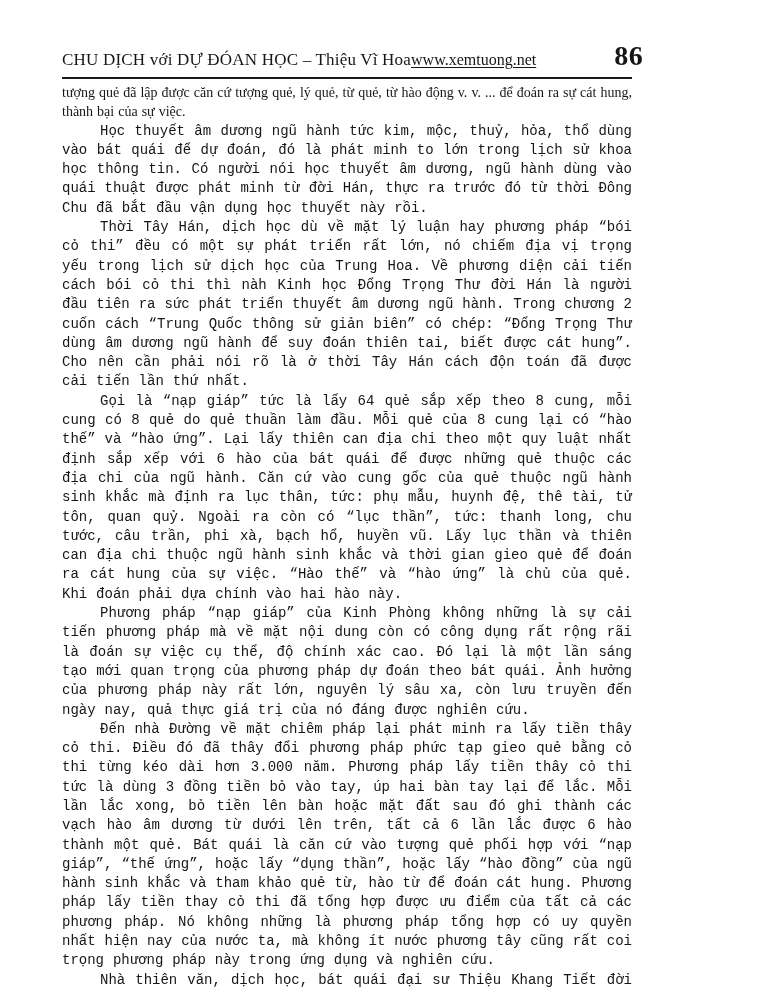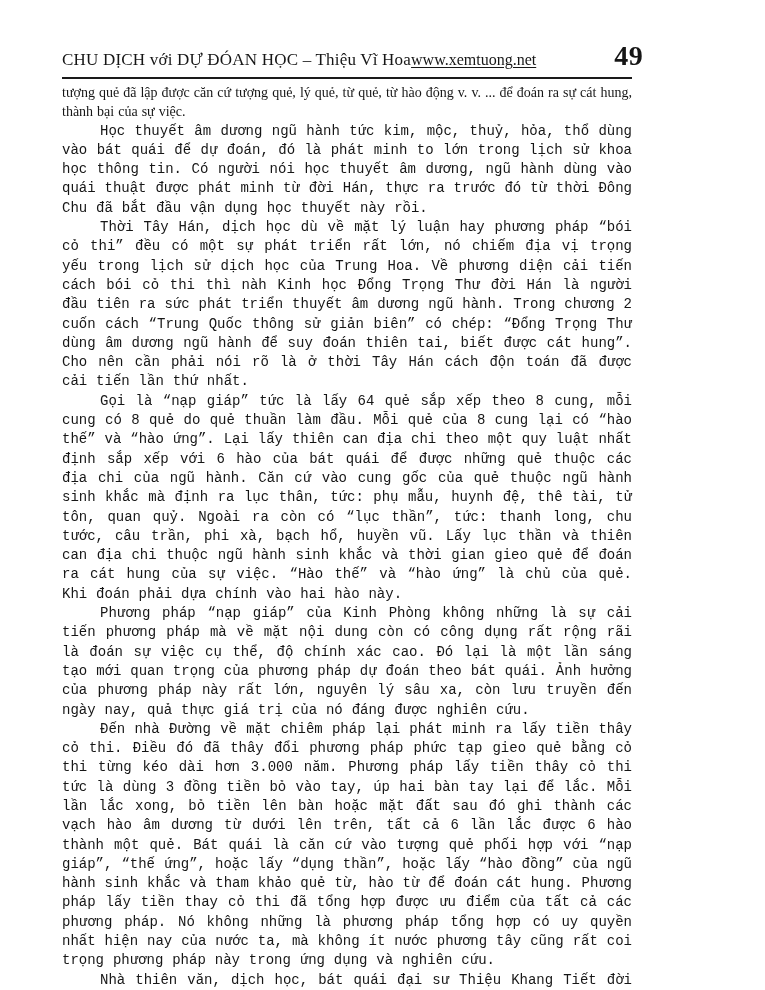--- a/index.html
+++ b/index.html
@@ -56,21 +56,21 @@
   .body-text p.indent { text-indent: 38px; font-family: Liberation Mono, monospace; }
 </style>
 </head>
 <body>
 
 <div class="page">
 
   <div class="header">
     <span class="title">CHU DỊCH với DỰ ĐÓAN HỌC – Thiệu Vĩ Hoa</span>
     <a class="site-link">www.xemtuong.net</a>
-    <span class="page-number">49</span>
+    <span class="page-number">86</span>
   </div>
 
   <div class="body-text">
     <p>tượng quẻ đã lập được căn cứ tượng quẻ, lý quẻ, từ quẻ, từ hào động v. v. ... để đoán ra sự cát hung, thành bại của sự việc.</p>
     <p class="indent">Học thuyết âm dương ngũ hành tức kim, mộc, thuỷ, hỏa, thổ dùng vào bát quái để dự đoán, đó là phát minh to lớn trong lịch sử khoa học thông tin. Có người nói học thuyết âm dương, ngũ hành dùng vào quái thuật được phát minh từ đời Hán, thực ra trước đó từ thời Đông Chu đã bắt đầu vận dụng học thuyết này rồi.</p>
     <p class="indent">Thời Tây Hán, dịch học dù về mặt lý luận hay phương pháp “bói cỏ thi” đều có một sự phát triển rất lớn, nó chiếm địa vị trọng yếu trong lịch sử dịch học của Trung Hoa. Về phương diện cải tiến cách bói cỏ thi thì nàh Kinh học Đổng Trọng Thư đời Hán là người đầu tiên ra sức phát triển thuyết âm dương ngũ hành. Trong chương 2 cuốn cách “Trung Quốc thông sử giản biên” có chép: “Đổng Trọng Thư dùng âm dương ngũ hành để suy đoán thiên tai, biết được cát hung”. Cho nên cần phải nói rõ là ở thời Tây Hán cách độn toán đã được cải tiến lần thứ nhất.</p>
     <p class="indent">Gọi là “nạp giáp” tức là lấy 64 quẻ sắp xếp theo 8 cung, mỗi cung có 8 quẻ do quẻ thuần làm đầu. Mỗi quẻ của 8 cung lại có “hào thế”  và “hào ứng”. Lại lấy thiên can địa chi theo một quy luật nhất định sắp xếp với 6 hào của bát quái để được những quẻ thuộc các địa chi của ngũ hành. Căn cứ vào cung gốc của quẻ thuộc ngũ hành sinh khắc mà định ra lục thân, tức: phụ mẫu, huynh đệ, thê tài, tử tôn, quan quỷ. Ngoài ra còn có “lục thần”,  tức: thanh long, chu tước, câu trần, phi xà, bạch hổ, huyền vũ. Lấy lục thần và thiên can địa chi thuộc ngũ hành sinh khắc và thời gian gieo quẻ để đoán ra cát hung của sự việc. “Hào thế” và “hào ứng” là chủ của quẻ. Khi đoán phải dựa  chính vào hai hào này.</p>
     <p class="indent">Phương pháp “nạp giáp” của Kinh Phòng không những là sự cải tiến phương pháp mà về mặt nội dung còn có công dụng rất rộng rãi là đoán sự việc cụ thể, độ chính xác cao. Đó lại là một lần sáng tạo mới quan trọng của phương pháp dự đoán theo bát quái. Ảnh hưởng của phương pháp này rất lớn, nguyên lý sâu xa, còn lưu truyền đến ngày nay, quả thực giá trị của nó đáng được nghiên cứu.</p>
     <p class="indent">Đến nhà Đường về mặt chiêm pháp lại phát minh ra lấy tiền thây cỏ thi. Điều đó đã thây đổi phương pháp phức tạp gieo quẻ bằng cỏ thi từng kéo dài hơn 3.000 năm. Phương pháp lấy tiền thây cỏ thi tức là dùng 3 đồng tiền bỏ vào tay, úp hai bàn tay lại để lắc. Mỗi lần lắc xong, bỏ tiền lên bàn hoặc mặt đất sau đó ghi thành các vạch hào âm dương từ dưới lên trên, tất cả 6 lần lắc được 6 hào thành một quẻ. Bát quái là căn cứ vào tượng quẻ phối hợp với “nạp giáp”, “thế ứng”, hoặc lấy “dụng thần”, hoặc lấy “hào đồng” của ngũ hành sinh khắc và tham khảo quẻ từ, hào từ để đoán cát  hung. Phương pháp lấy tiền thay cỏ thi đã tổng hợp được ưu điểm của tất cả các phương pháp. Nó  không những là phương pháp tổng hợp có uy quyền nhất hiện nay của nước ta, mà không ít nước phương tây cũng rất coi trọng phương pháp này trong ứng dụng và nghiên cứu.</p>
     <p class="indent">Nhà thiên văn, dịch học, bát quái đại sư  Thiệu Khang Tiết đời Tống đối với việc nghiên cứu và phát triển dịch học của Trung Quốc đã có những cống hiến to lớn, đặc biệt là dùng bát quái để dự đoán thông tin đã có nhiều phát minh và sáng tạo. Trong cách gieo quẻ theo năm, tháng, ngày, giờ chính là phát minh của ông. Ong lấy số của năm, tháng, ngày, giờ, dùng phương pháp cộng trừ, nhân, chia để đưa vào trong quẻ, từ đó lập ra tượng quẻ, tìm ra hào động, căn cứ sự sắp xếp của âm dương ngũ hành bát quái, dùng phương pháp sinh khắc của “thể, dụng” kiêm dùng chiêm từ của “Chu dịch” để đoán ra hung  cát. Thiệu Khang Tiết phát minh ra phương pháp gieo quẻ này đã có một ảnh hưởng</p>

